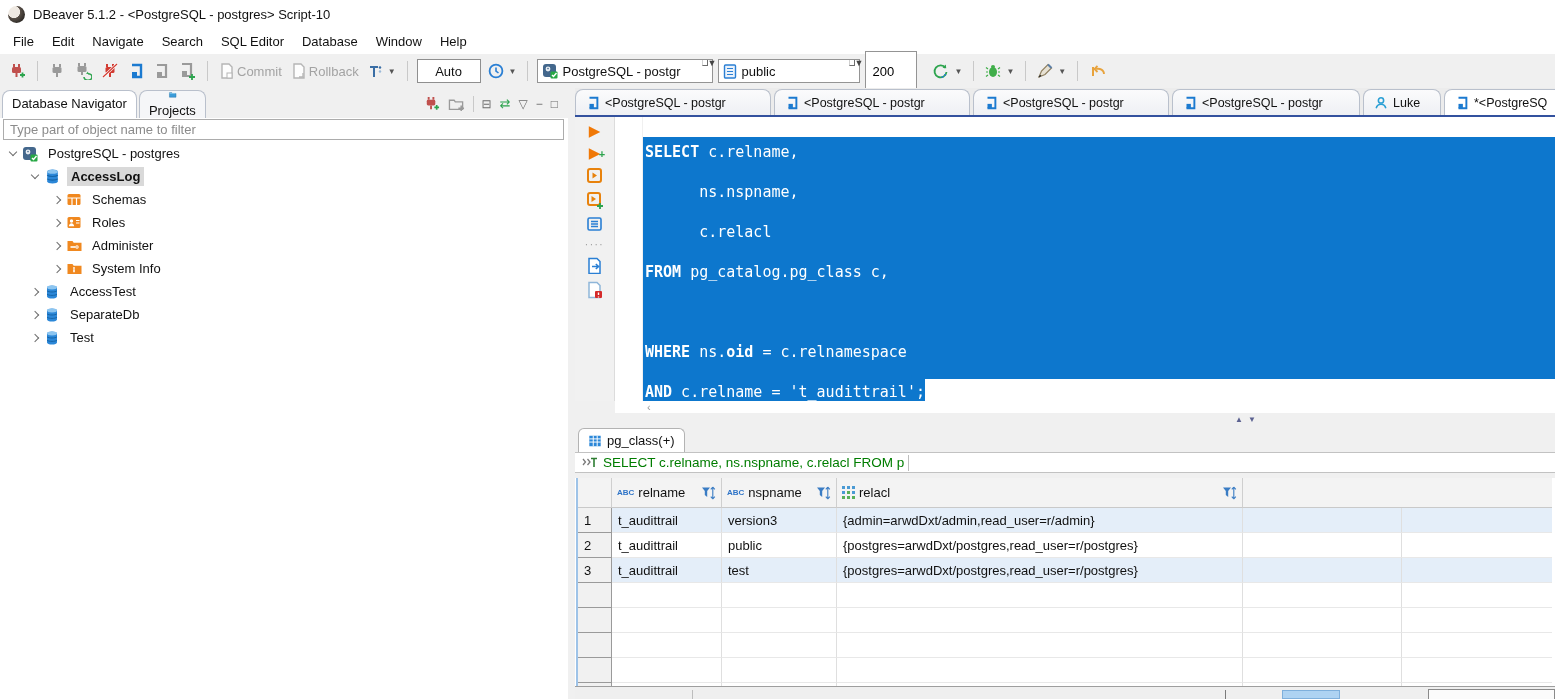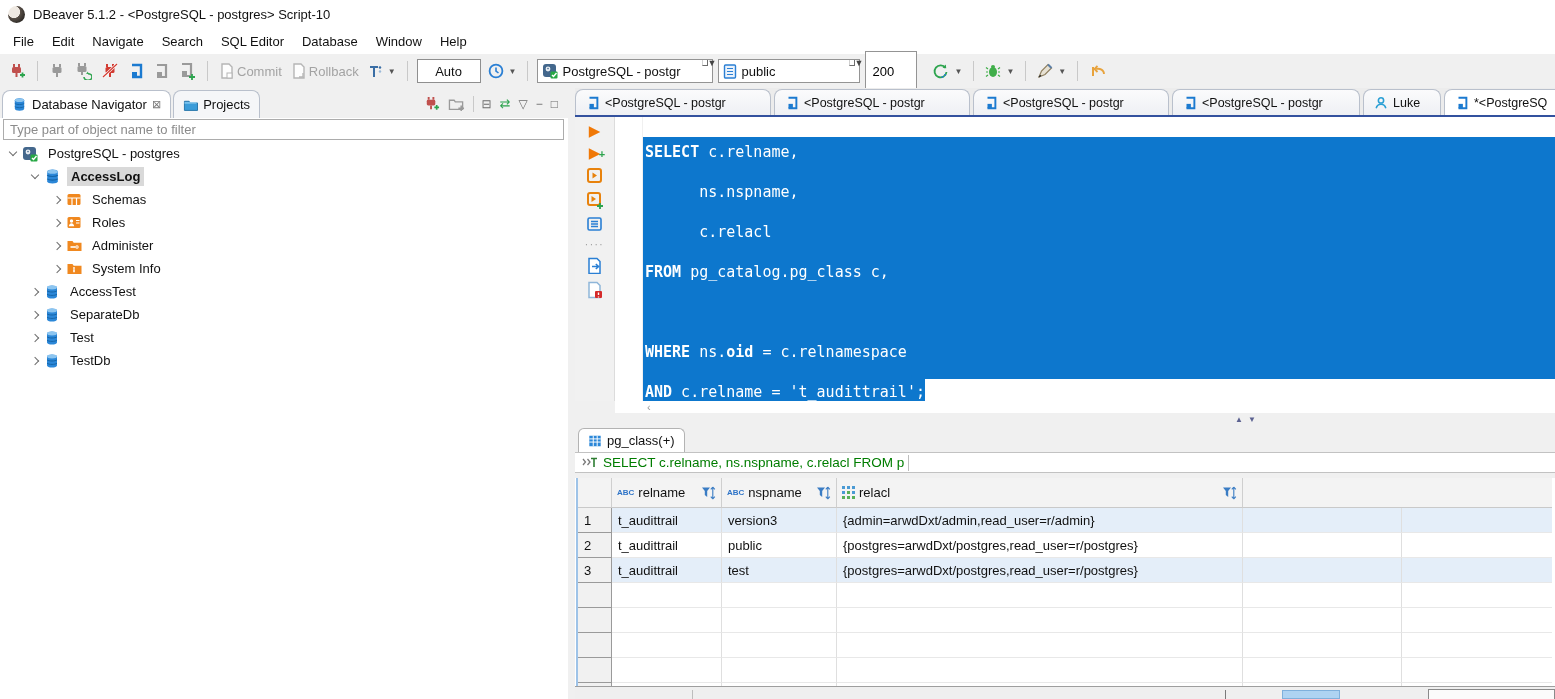--- a/index.html
+++ b/index.html
@@ -20,21 +20,21 @@
   .gray-label { color:#a3a3a3; font-size:13px; }
   .dd { font-size:8px; color:#555; margin-left:2px; }
   .auto-btn { width:64px; height:24px; background:#fff; border:1px solid #8f8f8f; font-size:13px; display:flex; align-items:center; justify-content:center; }
   .combo { height:24px; background:#fff; border:1px solid #949494; display:flex; align-items:center; font-size:13px; padding:0 4px; gap:4px; }
   .combo .chev { margin-left:auto; color:#444; font-size:9px; border-left:1px solid #d0d0d0; padding-left:4px; align-self:stretch; display:flex; align-items:center; }
   .num-input { width:52px; height:40px; border:1px solid #949494; font-size:13px; padding:0 6px; font-family:"Liberation Sans",sans-serif; }
 
   
   .left-panel { left:0; top:88px; width:568px; height:611px; background:#fff; border-top:1px solid #d4d4d4; }
   .viewtabs { left:0; top:88px; width:568px; height:30px; background:#f0f0f0; display:flex; align-items:flex-end; }
-  .vtab { height:28px; display:flex; align-items:center; gap:5px; font-size:13px; padding:0 9px; border:1px solid #b9c0cc; border-bottom:none; border-radius:8px 8px 0 0; margin-left:2px; background:#f5f6f8; }
+  .vtab { height:28px; display:flex; align-items:center; gap:5px; font-size:13px; padding:0 9px; border:1px solid #b9c0cc; border-bottom:none; border-radius:8px 8px 0 0; margin-left:2px; background:#f5f6f8;flex-direction:column; }
   .vtab.active { background:#fff; }
   .vt-icons { margin-left:auto; display:flex; align-items:center; gap:8px; padding-right:10px; padding-bottom:6px; }
   .g-glyph { color:#6d6d6d; font-size:12px; line-height:12px; }
   .filter-input { left:3px; top:119px; width:561px; height:21px; border:1px solid #acacac; font-size:13px; padding:0 6px; font-family:"Liberation Sans",sans-serif; color:#333; }
   .filter-input::placeholder { color:#8b8b8b; opacity:1; }
   .tree { left:0; top:142px; width:568px; }
   .trow { height:23px; display:flex; align-items:center; font-size:13px; white-space:nowrap; }
   .chev { width:6px; height:6px; border-right:1.4px solid #6d6d6d; border-bottom:1.4px solid #6d6d6d; display:inline-block; }
   .chev.closed { transform:rotate(-45deg); }
   .chev.open { transform:rotate(45deg); margin-top:-3px; }
@@ -390,31 +390,20 @@
   <div class="trow" style="padding-left:32px;">
     <span class="chev closed"></span>
     <span class="ticon">
         <svg width="16" height="16" viewBox="0 0 16 16">
           <path d="M3 3.5c0-1.3 2.2-2.1 5-2.1s5 .8 5 2.1v9c0 1.3-2.2 2.1-5 2.1s-5-.8-5-2.1z" fill="#2b87d8"></path>
           <ellipse cx="8" cy="3.5" rx="5" ry="1.9" fill="#8cc5f0"></ellipse>
           <path d="M3 6.8c1 .8 2.8 1.2 5 1.2s4-.4 5-1.2M3 10.2c1 .8 2.8 1.2 5 1.2s4-.4 5-1.2" stroke="#1565a8" fill="none" stroke-width="1"></path>
         </svg>
       </span>
     <span class="tlabel">Test</span>
-  </div>
-  <div class="trow" style="padding-left:32px;">
-    <span class="chev closed"></span>
-    <span class="ticon">
-        <svg width="16" height="16" viewBox="0 0 16 16">
-          <path d="M3 3.5c0-1.3 2.2-2.1 5-2.1s5 .8 5 2.1v9c0 1.3-2.2 2.1-5 2.1s-5-.8-5-2.1z" fill="#2b87d8"></path>
-          <ellipse cx="8" cy="3.5" rx="5" ry="1.9" fill="#8cc5f0"></ellipse>
-          <path d="M3 6.8c1 .8 2.8 1.2 5 1.2s4-.4 5-1.2M3 10.2c1 .8 2.8 1.2 5 1.2s4-.4 5-1.2" stroke="#1565a8" fill="none" stroke-width="1"></path>
-        </svg>
-      </span>
-    <span class="tlabel">TestDb</span>
   </div>
 </div>
 
 <div class="abs etabs">
   <div class="etab" style="width:196px;">
     <svg width="14" height="14" viewBox="0 0 16 16">
         <path d="M4 2h9v12H4" fill="none" stroke="#1b7ad0" stroke-width="2.2"></path>
         <rect x="4" y="9" width="5" height="5" fill="#1b7ad0"></rect>
       </svg>
     <span>&lt;PostgreSQL - postgr</span>

